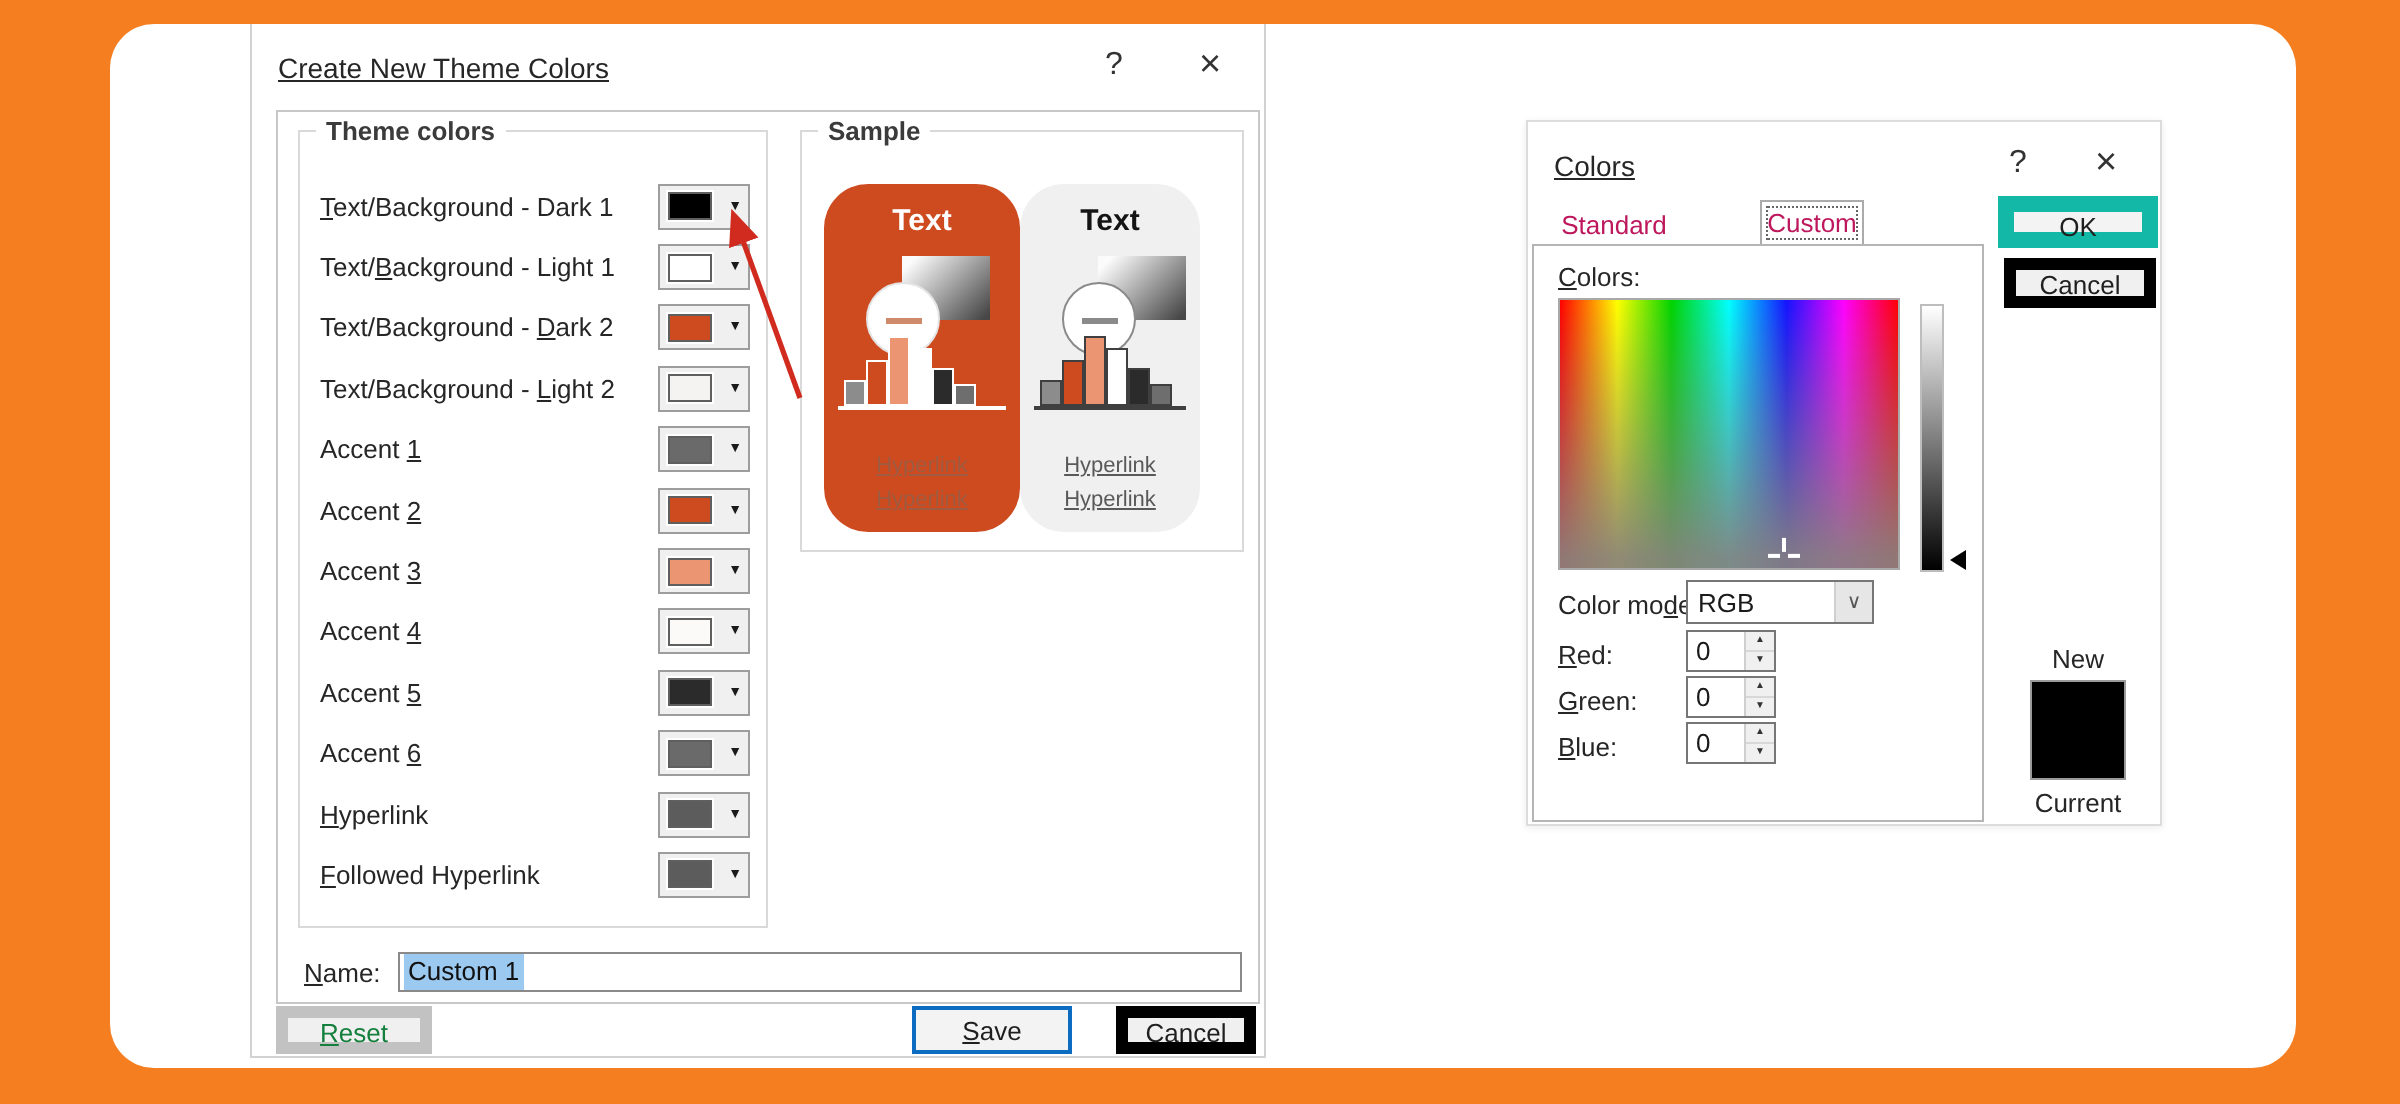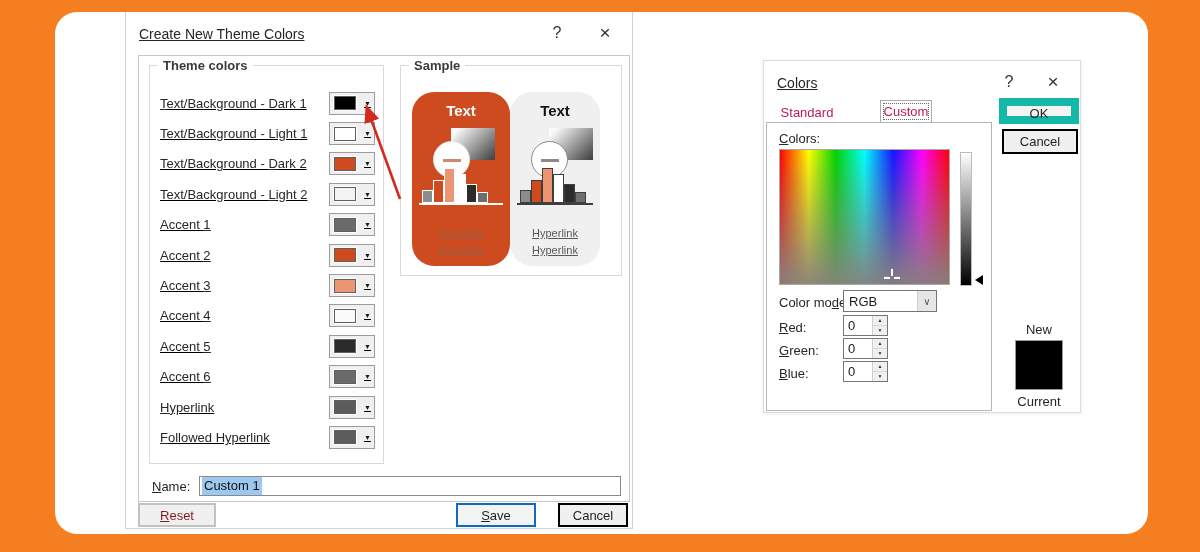--- a/index.html
+++ b/index.html
@@ -16,21 +16,21 @@
 
   
   .dlg-left { left:70px; top:0; width:508px; height:517px; border:1px solid #d2d2d2; border-top:none; }
   .content-panel { position:absolute; left:12px; top:43px; width:492px; height:447px; border:1px solid #c7c7c7; background:#fff; }
 
   .groupbox { position:absolute; border:1px solid #d9d9d9; }
   .gb-label { position:absolute; top:-8px; left:8px; background:#fff; padding:0 5px; font-size:13px; font-weight:700; color:#3b3b3b; }
 
   .gb-theme { left:10px; top:9px; width:235px; height:399px; }
   .theme-rows { position:absolute; left:10px; top:22px; right:8px; }
-  .theme-row { height:30.4px; display:flex; align-items:center;text-decoration:underline; }
+  .theme-row { height:30.4px; display:flex; align-items:center; }
   .trlabel { font-size:13px; color:#262626; }
   .swatch-btn { margin-left:auto; width:46px; height:23px; background:#f0f0f0; border:1px solid #9d9d9d;
                 display:flex; align-items:center; padding:0 3px; cursor:default; }
   .swatch { width:22px; height:14px; border:1px solid #5f5f5f; box-shadow:0 0 0 1px #fff; margin-left:1px; }
   .dd-arrow { margin-left:auto; font-size:7px; color:#1a1a1a; }
 
   .gb-sample { left:261px; top:9px; width:222px; height:211px; }
   .sample-cards { position:absolute; left:11px; top:26px; display:flex; }
   .sample-card { position:relative; height:174px;border-radius:22px; }
   .sample-card.c0 { width:98px; }
@@ -45,23 +45,23 @@
   .sc-links { position:absolute; left:0; right:0; bottom:7px; text-align:center; }
   .sc-link { display:block; font-size:11px; text-decoration:underline; line-height:17px; cursor:pointer; }
 
   .name-row { position:absolute; left:13px; top:420px; right:8px; display:flex; align-items:center; }
   .name-label { font-size:13px; color:#262626; width:47px; }
   .name-input { position:relative; flex:1; height:20px; border:1px solid #8a8a8a; background:#fff;
                 font-size:13px; display:flex; padding-left:2px; }
   .name-sel { background:#9cc9ef; color:#111; padding:1px 2px; }
 
   .footer { position:absolute; left:0; right:0; top:491px; height:26px; }
-  .btn { position:absolute; height:24px; background:#f0f0f0; border:2px solid #000000; font-size:13px;
+  .btn { position:absolute; height:24px; background:#f0f0f0; border:6px solid #000000; font-size:13px;
          color:#1f1f1f; text-align:center; cursor:default; font-family:"Liberation Sans",sans-serif; }
-  .btn-reset { left:12px; width:78px; color:#7f1d1d; border-color:#c2c2c2; }
+  .btn-reset { left:12px; width:78px; color:#15803d; border-color:#c2c2c2; }
   .btn-save { left:330px; width:80px; border:2px solid #0c6cc2; background:#f3f3f3; }
   .btn-cancel-l { left:432px; width:70px; }
 
   
   .anno-arrow { position:absolute; left:300px; top:83px; width:52px; height:112px; pointer-events:none; }
 
   
   .dlg-right { left:708px; top:48px; width:318px; height:353px; border:1px solid #dcdcdc; box-shadow:0 1px 4px rgba(0,0,0,.08); }
   .tab { position:absolute; font-size:13px; color:#be185d; text-align:center; cursor:default; }
   .tab-standard { left:12px; top:43px; width:62px; height:19px; line-height:18px; }

